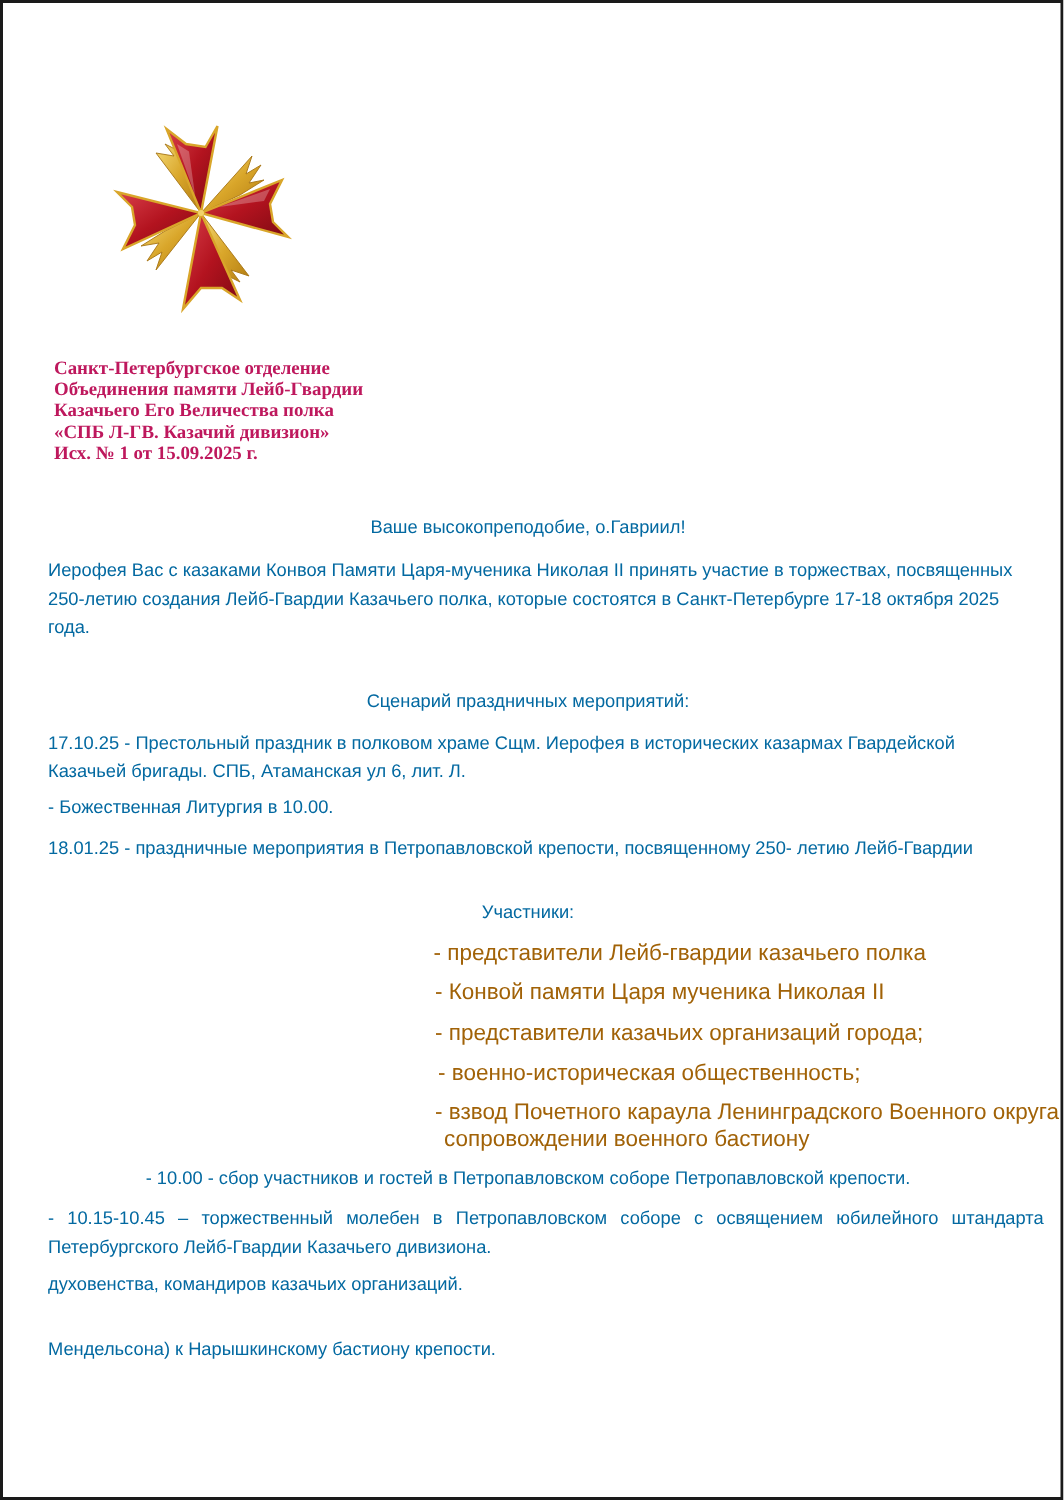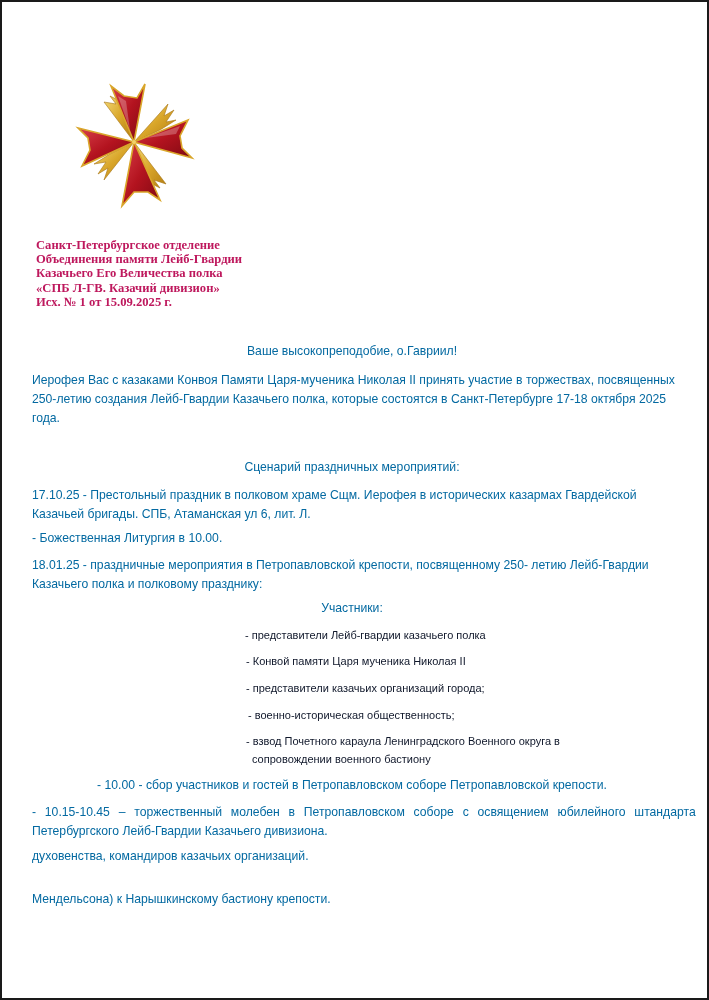--- a/index.html
+++ b/index.html
@@ -48,24 +48,25 @@
       width: 640px;
       font-size: 12.2px;
       line-height: 19px;
       color: #0369a1;
       margin-left: 12px;
     }
     .center { text-align: center; }
 
     .participants {
       position: absolute;
-      font-size: 11px;
+      font-size: 15px;
       line-height: 19px;
-      color: #0f172a;
+      color: #a16207;
       white-space: nowrap;
+      margin-left: 44px;
     }
   </style>
 </head>
 <body>
 
 <div class="page">
 
   <div class="emblem">
     <svg viewBox="0 0 140 138" xmlns="http://www.w3.org/2000/svg">
       <defs>
@@ -126,21 +127,20 @@
   <div class="body center" style="top:456px;">Сценарий праздничных мероприятий:</div>
 
   <div class="body" style="top:484px;">
     <div style="white-space:nowrap;">17.10.25 - Престольный праздник в полковом храме Сщм. Иерофея в исторических казармах Гвардейской</div>
     <div>Казачьей бригады. СПБ, Атаманская ул 6, лит. Л.</div>
   </div>
   <div class="body" style="top:527px;">- Божественная Литургия в 10.00.</div>
 
   <div class="body" style="top:554px;">
     <div style="white-space:nowrap;">18.01.25 - праздничные мероприятия в Петропавловской крепости, посвященному 250- летию Лейб-Гвардии</div>
-    <div>Казачьего полка и полковому празднику:</div>
   </div>
 
   <div class="body center" style="top:597px;">Участники:</div>
 
   <div class="participants" style="left:243px; top:624px;">- представители Лейб-гвардии казачьего полка</div>
   <div class="participants" style="left:244px; top:677px;">- представители казачьих организаций города;</div>
   <div class="participants" style="left:244px; top:650px;">- Конвой памяти Царя мученика Николая II</div>
   <div class="participants" style="left:246px; top:704px;">- военно-историческая общественность;</div>
   <div class="participants" style="left:244px; top:730px;text-align:right;">- взвод Почетного караула Ленинградского Военного округа в</div>
   <div class="participants" style="left:250px; top:748px;">сопровождении военного бастиону</div>

